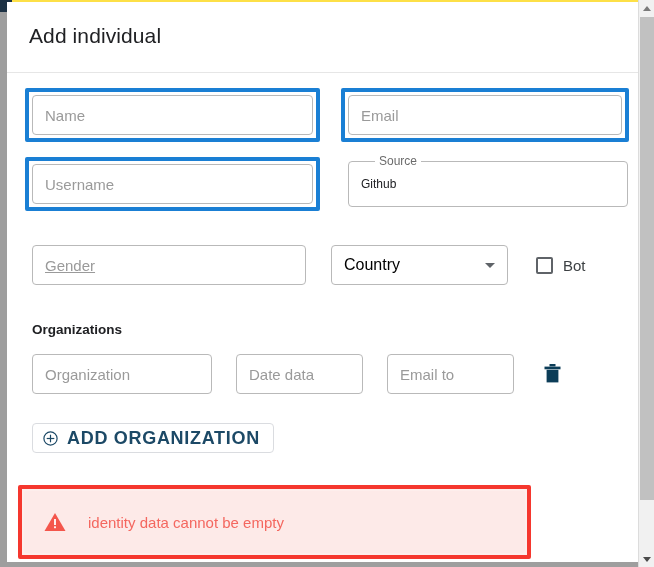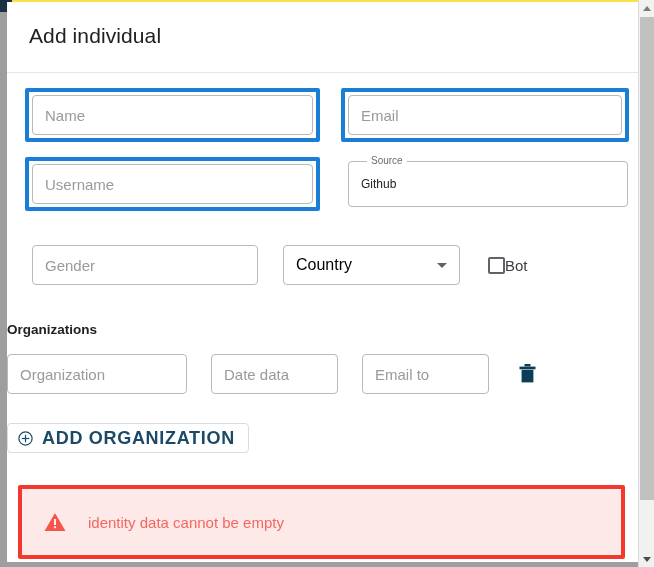--- a/index.html
+++ b/index.html
@@ -114,24 +114,24 @@
     border: 1px solid #b9b9b9;
     border-radius: 4px;
     display: flex;
     align-items: center;
     padding: 0 12px;
     background: transparent;
   }
   .notched .floating-label {
     position: absolute;
     top: -8px;
-    left: 18px;
+    left: 26px;
     background: #ffffff;
     padding: 0 4px;
-    font-size: 10px;
+    font-size: 12px;
     color: #6b6b6b;
     line-height: 14px;
   }
   .notched .val {
     font-size: 12px;
     color: #202124;
     text-align: right;
   }
 
   
@@ -151,20 +151,21 @@
     border-left: 5px solid transparent;
     border-right: 5px solid transparent;
     border-top: 5px solid #5f6368;
     margin-left: 8px;
   }
 
   
   .checkbox-wrap {
     display: flex;
     align-items: center;
+    gap: 10px;
     text-align: right;
   }
   .checkbox-box {
     width: 17px;
     height: 17px;
     border: 2px solid #5f6368;
     border-radius: 2px;
     box-sizing: border-box;
     background: #fff;
   }
@@ -306,34 +307,34 @@
             <span class="ph">Username</span>
           </div>
         </div>
         <div class="notched" style="width:280px; margin-left:28px;">
           <span class="floating-label">Source</span>
           <span class="val">Github</span>
         </div>
       </div>
 
       <div class="row" style="margin-top:34px; padding-left:25px; align-items:center;">
-        <div class="field" style="width:226px;">
+        <div class="field" style="width:274px;text-decoration:underline;">
           <span class="ph">Gender</span>
         </div>
         <div class="select-field" style="width:177px; margin-left:25px;">
           <span class="ph">Country</span>
           <span class="caret"></span>
         </div>
         <div class="checkbox-wrap" style="margin-left:28px;">
           <span class="checkbox-box"></span>
           <span class="checkbox-label">Bot</span>
         </div>
       </div>
 
-      <div style="margin-top:37px; ">
+      <div style="margin-top:37px; padding-left:25px;">
         <div class="section-label">Organizations</div>
 
         <div class="row" style="margin-top:17px; align-items:center;">
           <div class="field" style="width:180px;">
             <span class="ph">Organization</span>
           </div>
           <div class="field" style="width:127px; margin-left:24px;">
             <span class="ph">Date data</span>
           </div>
           <div class="field" style="width:127px; margin-left:24px;">
@@ -353,21 +354,21 @@
             <svg width="15" height="15" viewBox="0 0 15 15">
               <circle cx="7.5" cy="7.5" r="6.6" fill="none" stroke="#1c4966" stroke-width="1.2"></circle>
               <line x1="7.5" y1="3.7" x2="7.5" y2="11.3" stroke="#1c4966" stroke-width="1.2"></line>
               <line x1="3.7" y1="7.5" x2="11.3" y2="7.5" stroke="#1c4966" stroke-width="1.2"></line>
             </svg>
             <span>ADD ORGANIZATION</span>
           </div>
         </div>
       </div>
 
-      <div class="alert-outer" style="margin-top:32px; margin-left:11px; width:607px;">
+      <div class="alert-outer" style="margin-top:32px; margin-left:11px; width:513px;">
         <div class="alert-inner">
           <svg width="22" height="20" viewBox="0 0 22 20">
             <polygon points="11,1 21.5,19 0.5,19" fill="#f4564c"></polygon>
             <rect x="10.1" y="7" width="1.8" height="6" fill="#ffffff"></rect>
             <rect x="10.1" y="14.3" width="1.8" height="1.9" fill="#ffffff"></rect>
           </svg>
           <span class="alert-text">identity data cannot be empty</span>
         </div>
       </div>
 

